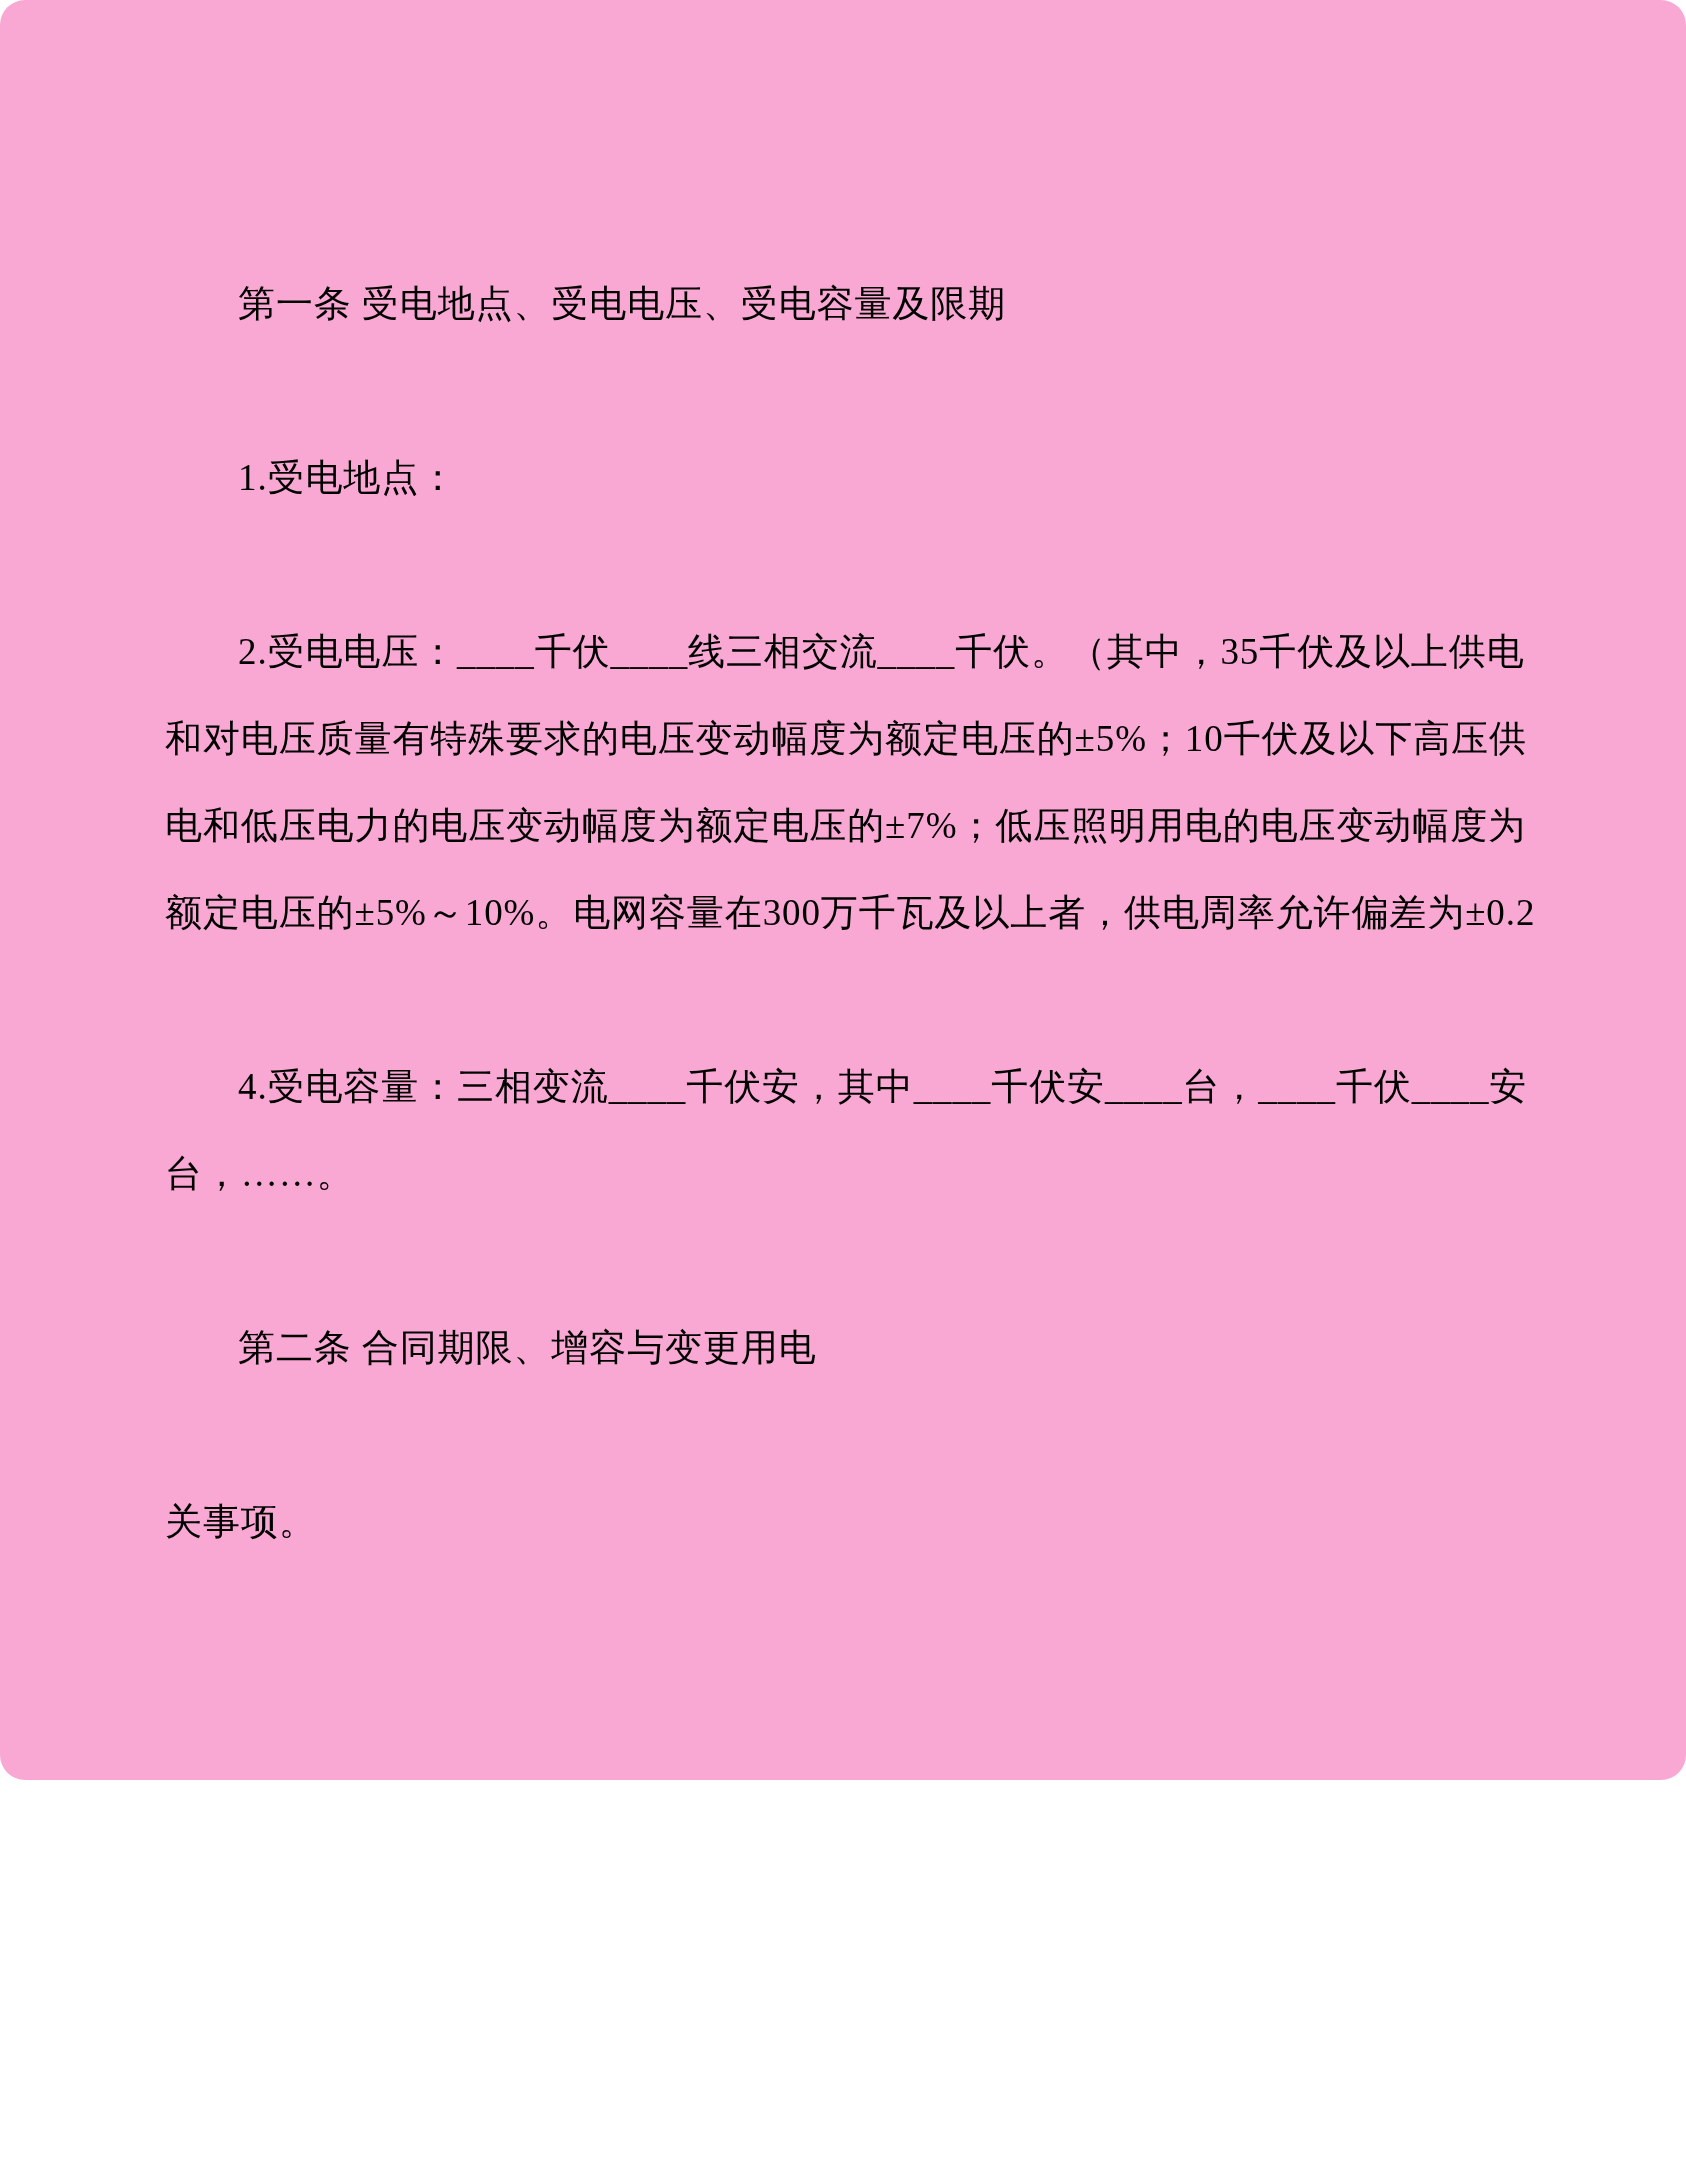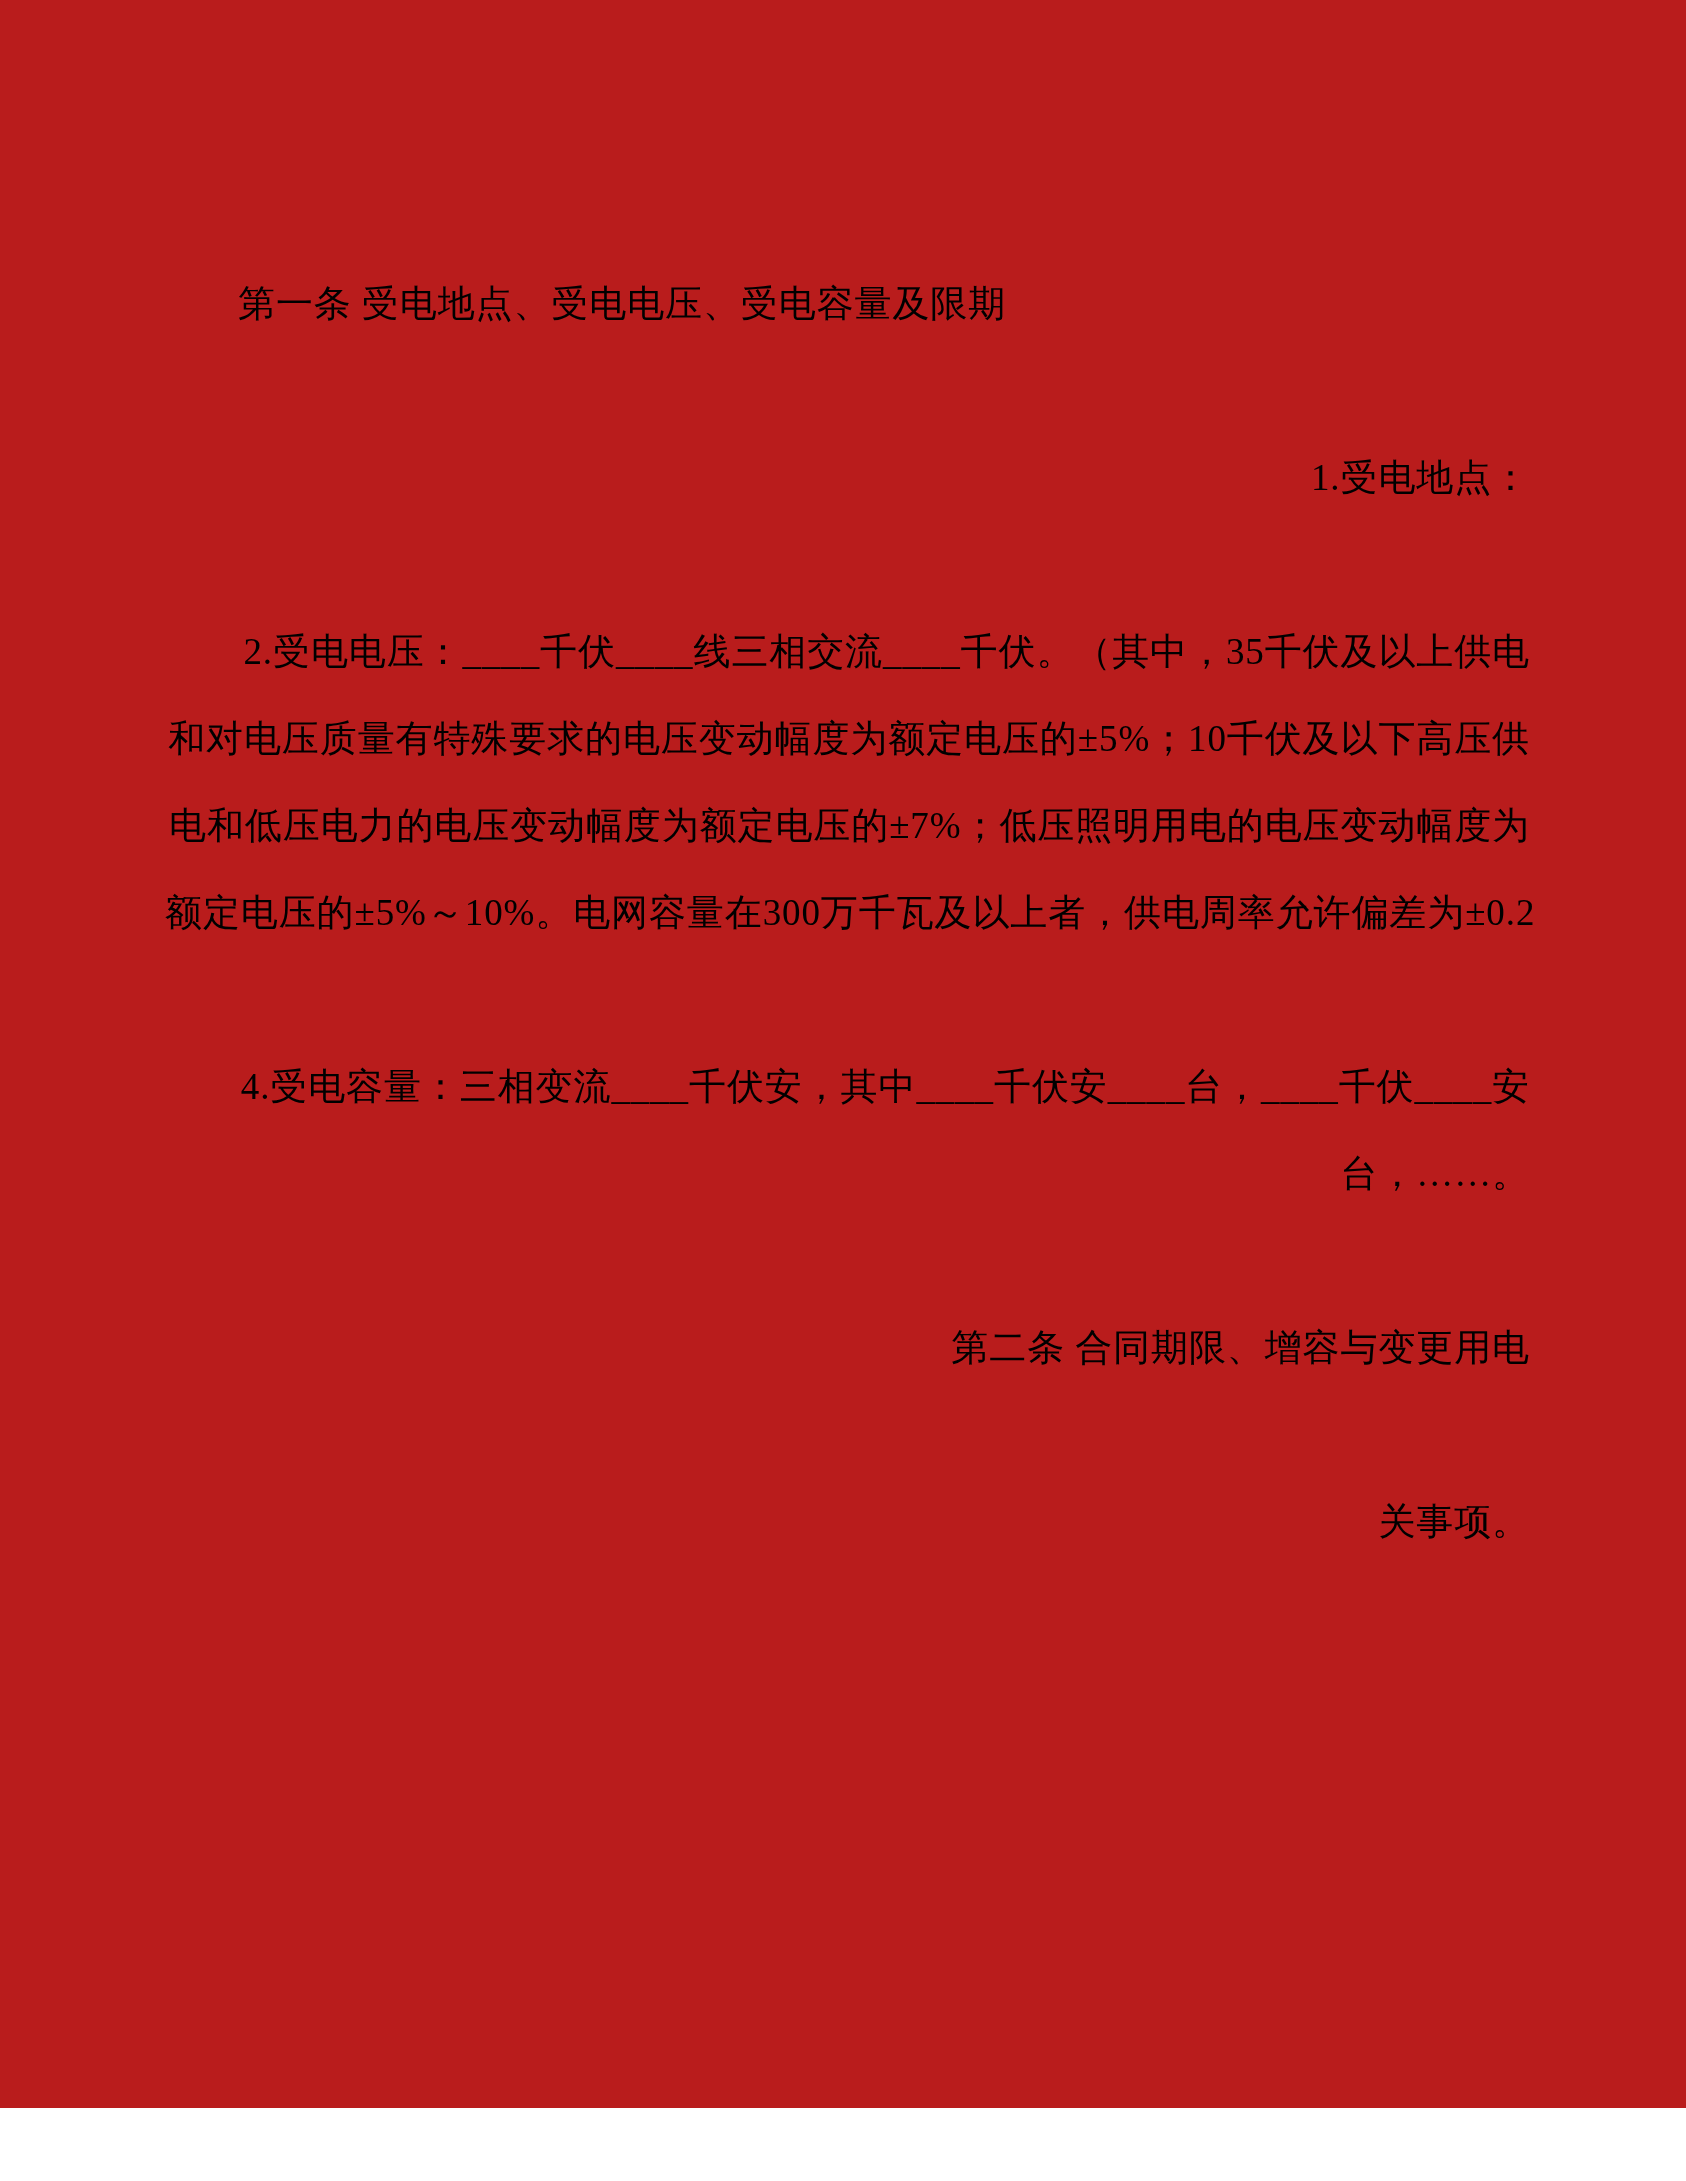--- a/index.html
+++ b/index.html
@@ -3,33 +3,34 @@
 <meta charset="utf-8">
 <style>
   html, body {
     margin: 0;
     padding: 0;
     background: #ffffff;
   }
   .page {
     position: relative;
     width: 1686px;
-    height: 2108px;
-    background: #b91c1c;
+    height: 1780px;
+    background: #f9a8d4;
     color: #000000;
     font-family: "Liberation Serif", "DejaVu Serif", serif;
     font-size: 37px;
     overflow: hidden;
     box-sizing: border-box;
+    border-radius: 25px;
   }
   .content {
     padding: 260px 156px 0 165px;
   }
   .para { margin: 0; }
-  .para + .para { margin-top: 87px; text-align: right; } 
+  .para + .para { margin-top: 87px; } 
   .line {
     line-height: 87px;
     height: 87px;
     white-space: pre;
     letter-spacing: 0.9px;
   }
   .line.first { text-indent: 73px; } 
 </style>
 </head>
 <body>

